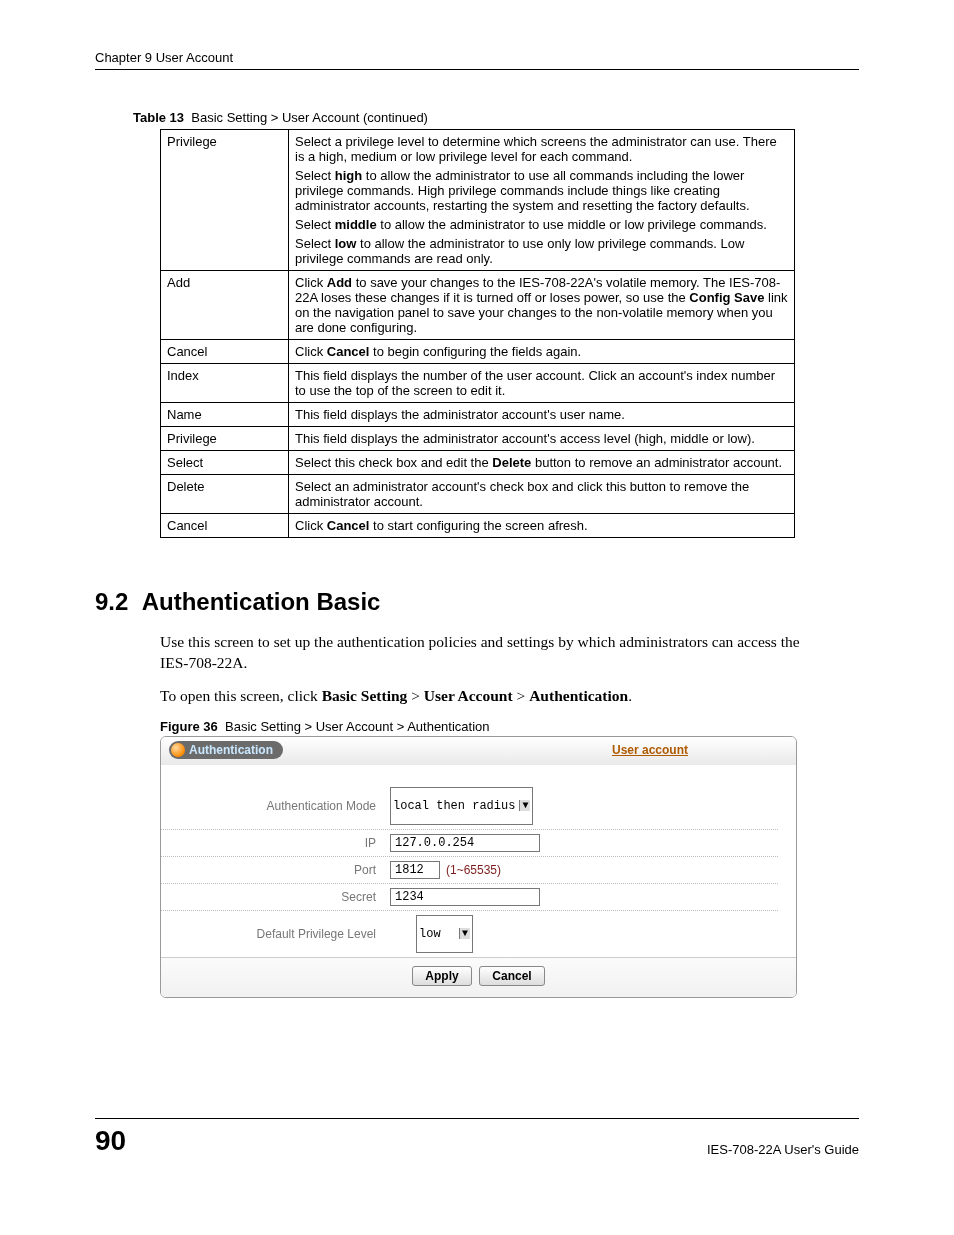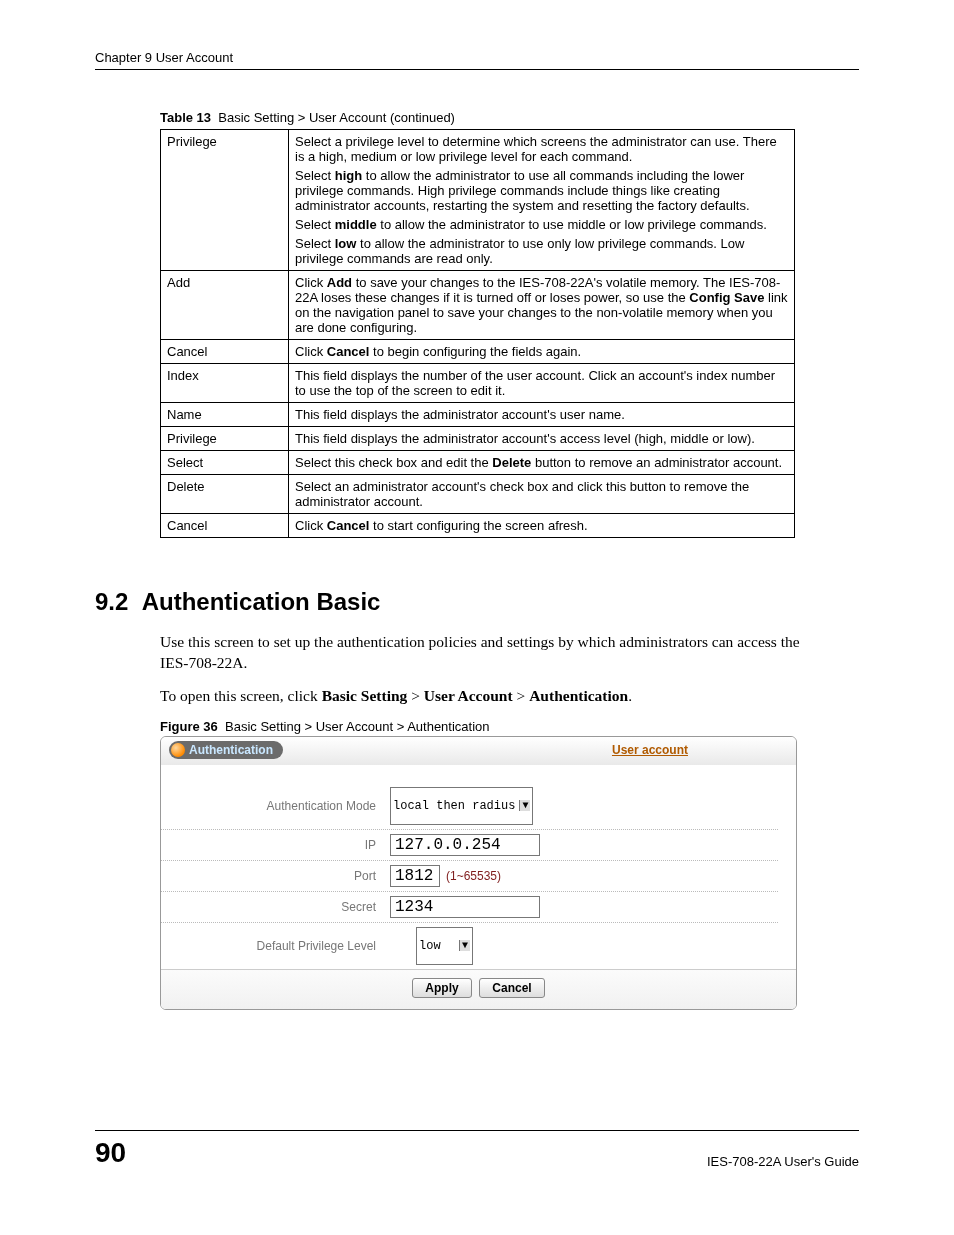--- a/index.html
+++ b/index.html
@@ -12,21 +12,21 @@
     background: #fff;
   }
   .header-line {
     border-bottom: 1px solid #000;
     padding-bottom: 4px;
     margin-bottom: 40px;
     font-size: 13px;
   }
   .table-caption {
     font-size: 13px;
-    margin-left: 65px;
+    margin-left: 38px;
     margin-bottom: 4px;
   }
   .table-caption b { font-weight: bold; }
   table.ref {
     border-collapse: collapse;
     width: 635px;
     margin-left: 65px;
     font-size: 13px;
   }
   table.ref th, table.ref td {
@@ -134,21 +134,21 @@
   }
   .ui-select .caret {
     background:#ddd;
     border-left:1px solid #777;
     padding:0 2px;
     margin-left:4px;
     font-size:10px;
   }
   .ui-input {
     font-family: "Courier New", monospace;
-    font-size: 16px;
+    font-size: 12px;
     border: 1px solid #777;
     padding: 1px 4px;
     min-width: 80px;
     display: inline-block;
   }
   .ui-hint { font-size:12px; color:#7f1d1d; font-family: Tahoma, Arial, sans-serif; }
   .ui-footer {
     text-align: center;
     padding: 10px 0 14px 0;
     border-top: 1px solid #ccc;

